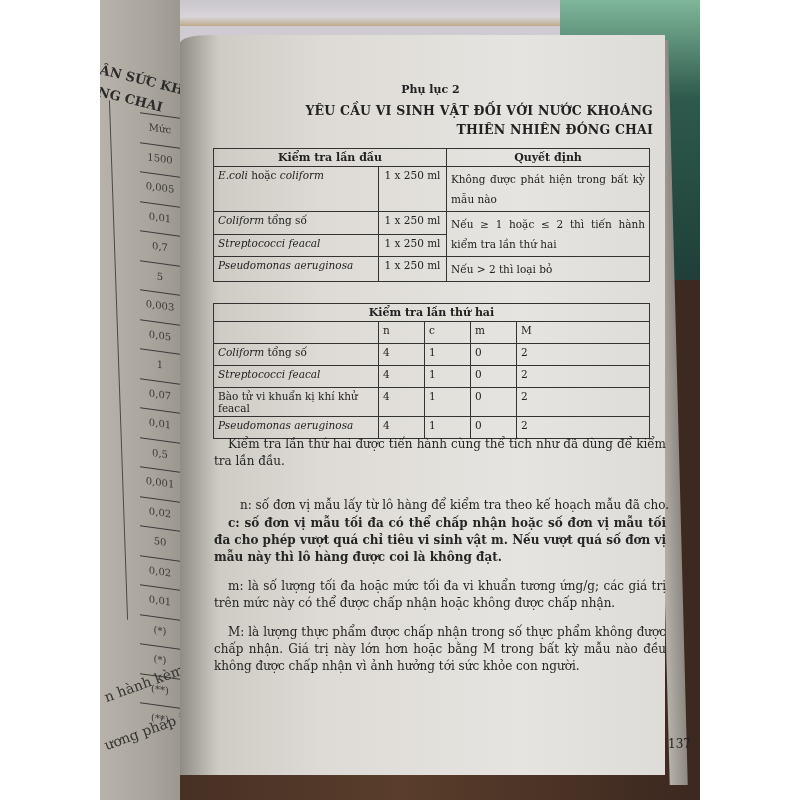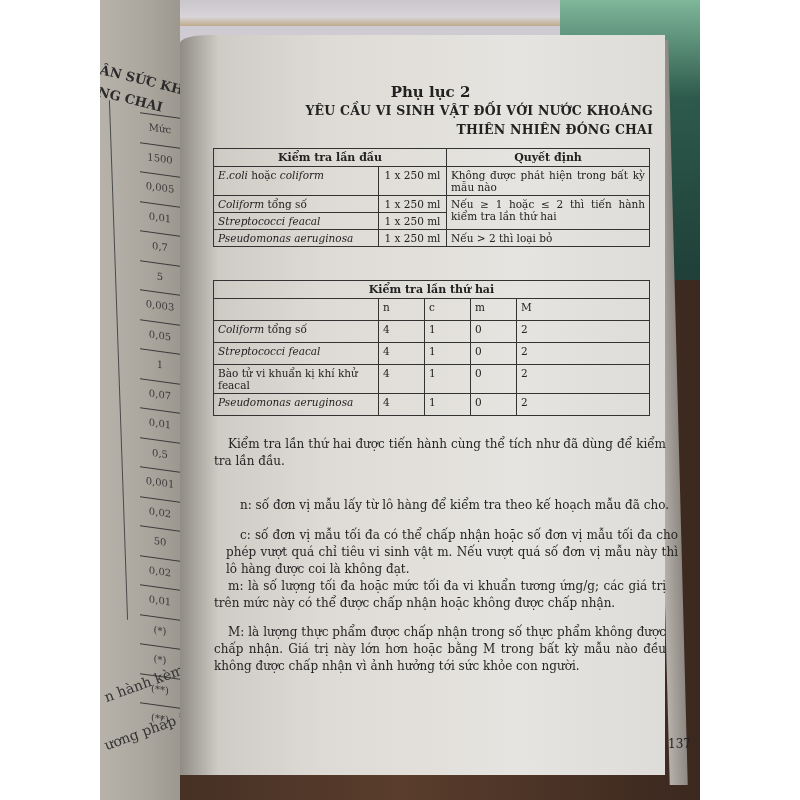--- a/index.html
+++ b/index.html
@@ -59,31 +59,31 @@
     position:absolute; left:80px; top:35px; width:485px; height:740px;
     background:linear-gradient(90deg,#8f8b85 0%,#cfccc6 8%,#dedbd6 30%,#e6e4e0 70%,#dedcd8 100%);
     border-top-left-radius:30px 8px;
   }
   .page-edge {
     position:absolute; left:560px; top:40px; width:18px; height:745px;
     background:linear-gradient(90deg,#b6b1ab,#8d8882);
     transform:skewX(1.5deg);
   }
   .content { position:absolute; left:28px; top:0; width:440px; color:#222; }
-  .appendix-label { position:absolute; left:0; width:445px; top:48px; text-align:center; font-size:15px; font-weight:bold; }
+  .appendix-label { position:absolute; left:0; width:445px; top:48px; text-align:center; font-size:11px; font-weight:bold; }
   .title { position:absolute; left:0; width:445px; top:66px; text-align:right; font-size:12.5px; font-weight:bold; line-height:19px; letter-spacing:0.2px; }
 
   table { border-collapse:collapse; position:absolute; font-size:10.5px; color:#222; }
   td, th { border:1px solid #333; padding:2px 4px; vertical-align:top; }
   th { font-weight:bold; text-align:center; font-size:11px; }
   .t1 { left:5px; top:113px; width:437px; }
   .t1 col.c1 { width:165px; } .t1 col.c2 { width:68px; }
   .t1 td.qty { text-align:center; white-space:nowrap; }
-  .t1 td.dec { text-align:justify; line-height:12px;border-radius:13px; }
-  .t2 { left:5px; top:245px; width:437px; }
+  .t1 td.dec { text-align:justify; line-height:20px;border-radius:13px; }
+  .t2 { left:5px; top:268px; width:437px; }
   .t2 td { height:17px; }
   .t2 col.c1 { width:165px; } .t2 col.cn { width:46px; }
   .it { font-style:italic;margin-top:45px; }
   .para { position:absolute; left:6px; width:452px; font-size:12px; line-height:17px; text-align:justify; text-indent:14px; color:#252525; }
   .pagenum { position:absolute; left:460px; top:702px; font-size:12px; color:#222; }
 </style>
 </head>
 <body>
 
 <div class="photo">
@@ -211,20 +211,20 @@
           <td>4</td>
           <td>1</td>
           <td>0</td>
           <td>2</td>
         </tr>
       </tbody>
         </table>
 
       <p class="para" style="top:401px;margin:0;">Kiểm tra lần thứ hai được tiến hành cùng thể tích như đã dùng để kiểm tra lần đầu.</p>
       <p class="para" style="top:450px;margin:12px;">n: số đơn vị mẫu lấy từ lô hàng để kiểm tra theo kế hoạch mẫu đã cho.</p>
-      <p class="para" style="top:480px;margin:12px;">c: số đơn vị mẫu tối đa có thể chấp nhận hoặc số đơn vị mẫu tối đa cho phép vượt quá chỉ tiêu vi sinh vật m. Nếu vượt quá số đơn vị mẫu này thì lô hàng được coi là không đạt.</p>
+      <p class="para" style="top:480px;margin:0;font-weight:bold;">c: số đơn vị mẫu tối đa có thể chấp nhận hoặc số đơn vị mẫu tối đa cho phép vượt quá chỉ tiêu vi sinh vật m. Nếu vượt quá số đơn vị mẫu này thì lô hàng được coi là không đạt.</p>
       <p class="para" style="top:543px;margin:0;">m: là số lượng tối đa hoặc mức tối đa vi khuẩn tương ứng/g; các giá trị trên mức này có thể được chấp nhận hoặc không được chấp nhận.</p>
       <p class="para" style="top:589px;margin:0;">M: là lượng thực phẩm được chấp nhận trong số thực phẩm không được chấp nhận. Giá trị này lớn hơn hoặc bằng M trong bất kỳ mẫu nào đều không được chấp nhận vì ảnh hưởng tới sức khỏe con người.</p>
 
       <div class="pagenum">137</div>
     </div>
   </div>
 </div>
 
 </body></html>

